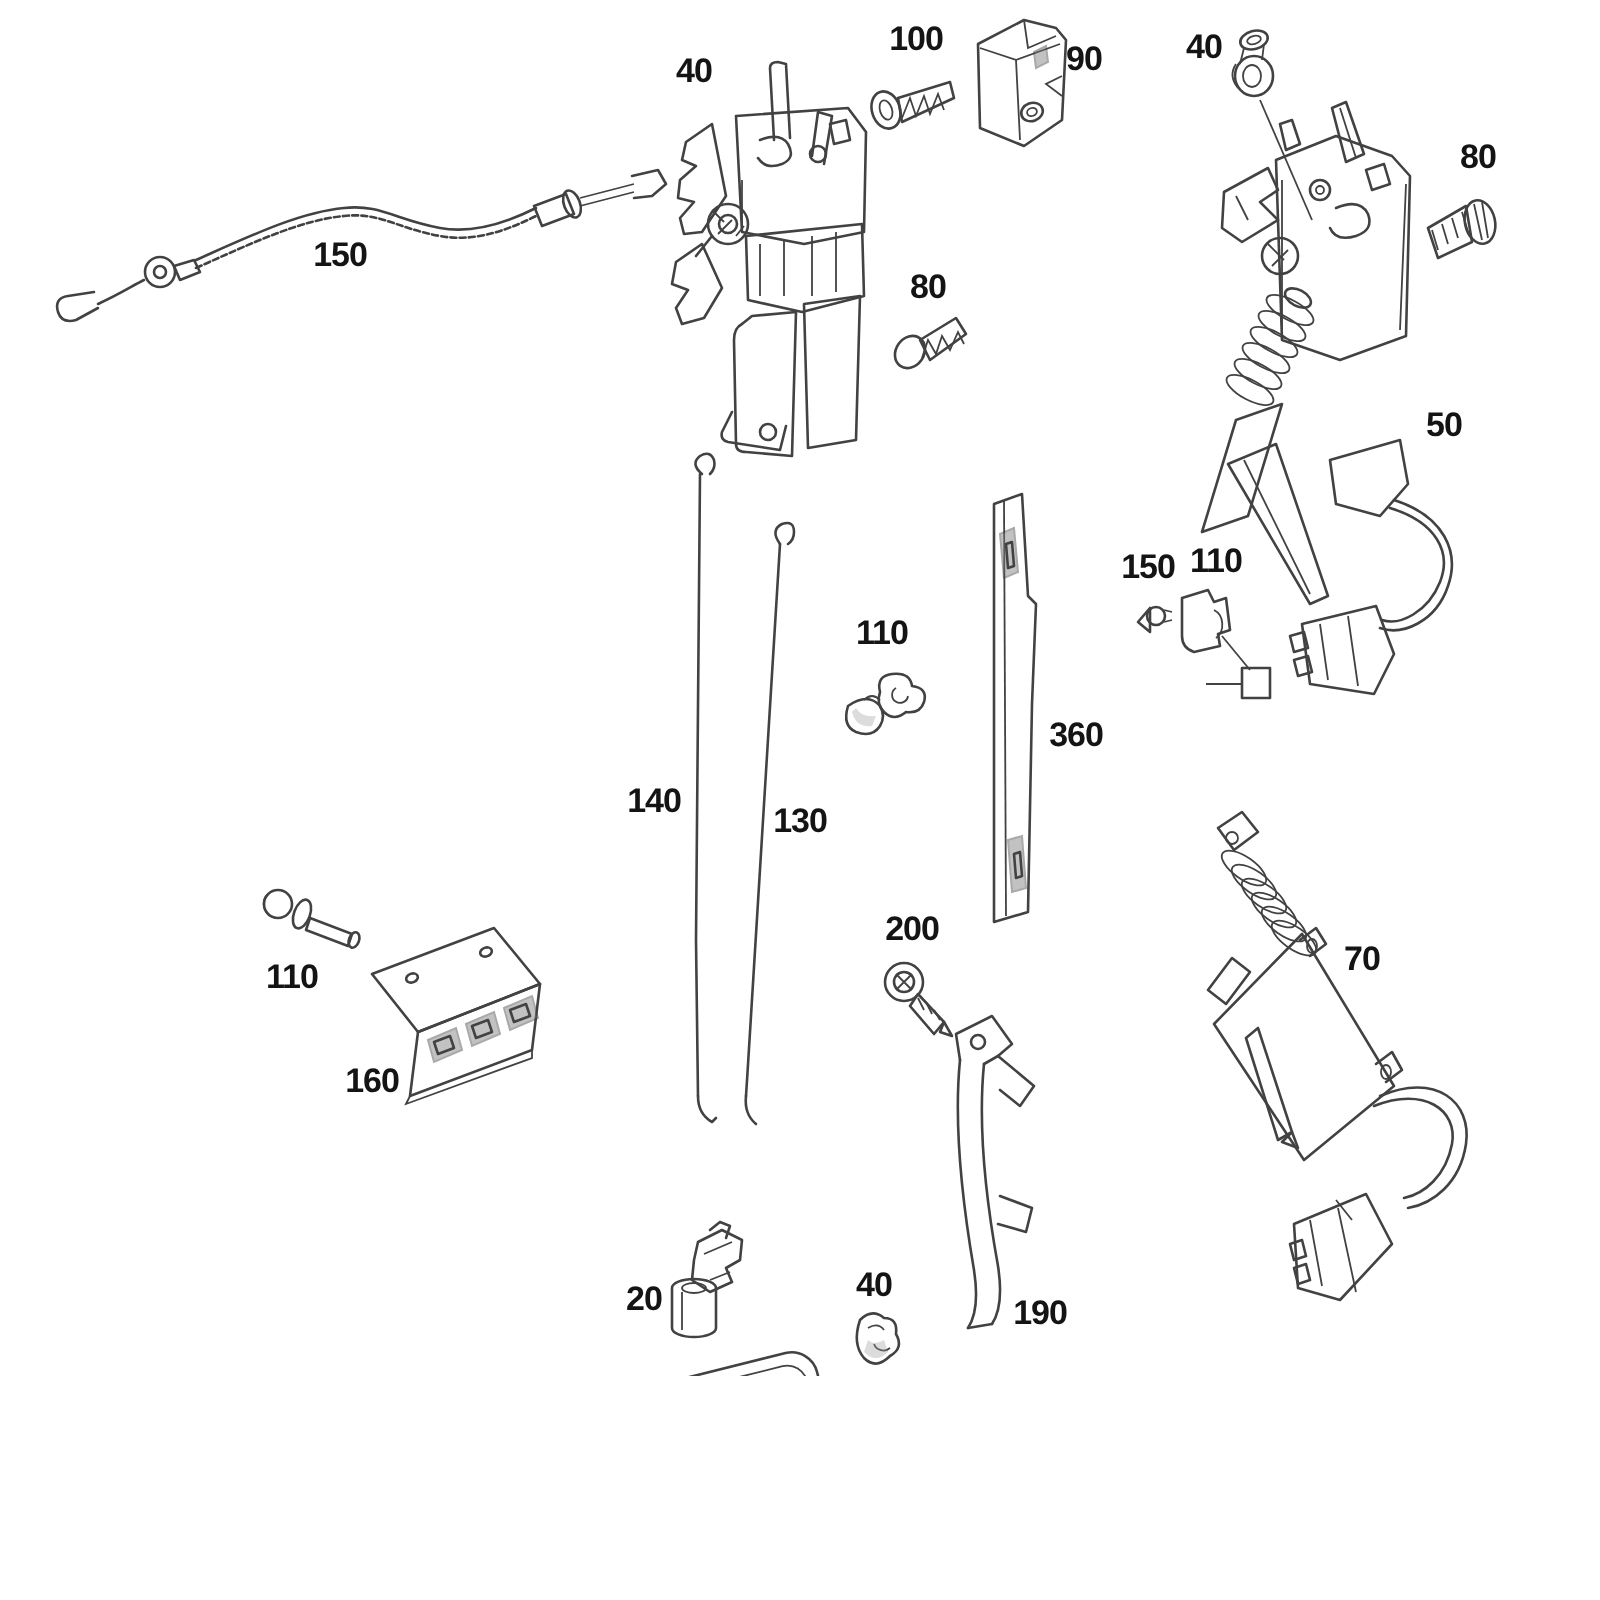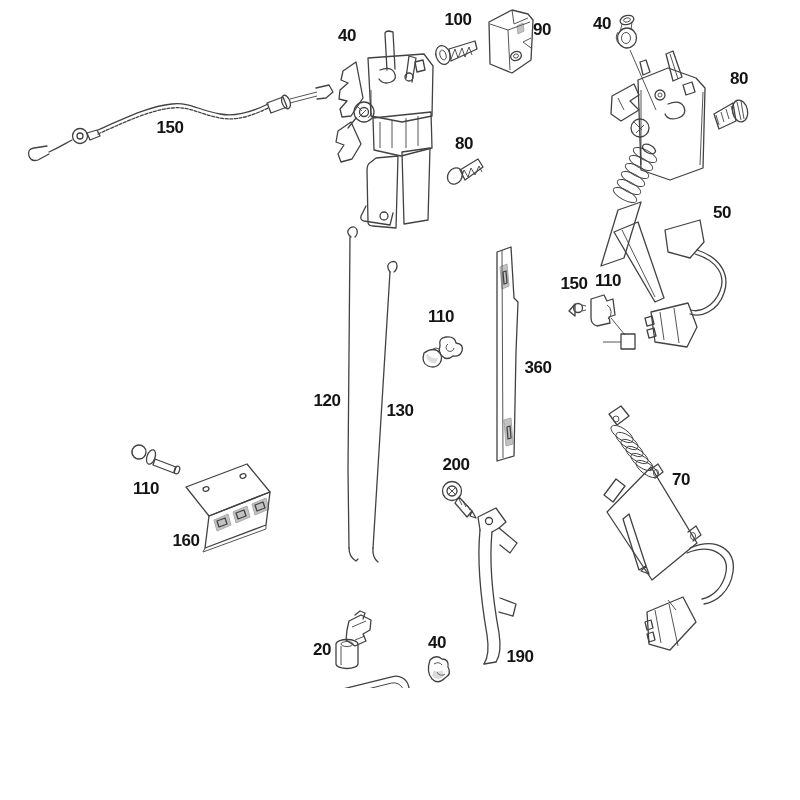--- a/index.html
+++ b/index.html
@@ -281,21 +281,21 @@
   <div class="part-label" style="left:542px;top:30px">90</div>
   <div class="part-label" style="left:602px;top:24px">40</div>
   <div class="part-label" style="left:739px;top:79px">80</div>
   <div class="part-label" style="left:170px;top:128px">150</div>
   <div class="part-label" style="left:464px;top:144px">80</div>
   <div class="part-label" style="left:722px;top:213px">50</div>
   <div class="part-label" style="left:574px;top:284px">150</div>
   <div class="part-label" style="left:608px;top:281px">110</div>
   <div class="part-label" style="left:441px;top:317px">110</div>
   <div class="part-label" style="left:538px;top:368px">360</div>
-  <div class="part-label" style="left:327px;top:401px">120</div>
+  <div class="part-label" style="left:327px;top:401px">140</div>
   <div class="part-label" style="left:400px;top:411px">130</div>
   <div class="part-label" style="left:146px;top:489px">110</div>
   <div class="part-label" style="left:456px;top:465px">200</div>
   <div class="part-label" style="left:681px;top:480px">70</div>
   <div class="part-label" style="left:186px;top:541px">160</div>
   <div class="part-label" style="left:437px;top:643px">40</div>
   <div class="part-label" style="left:322px;top:650px">20</div>
   <div class="part-label" style="left:520px;top:657px">190</div>
 
   <div id="hl-box">

